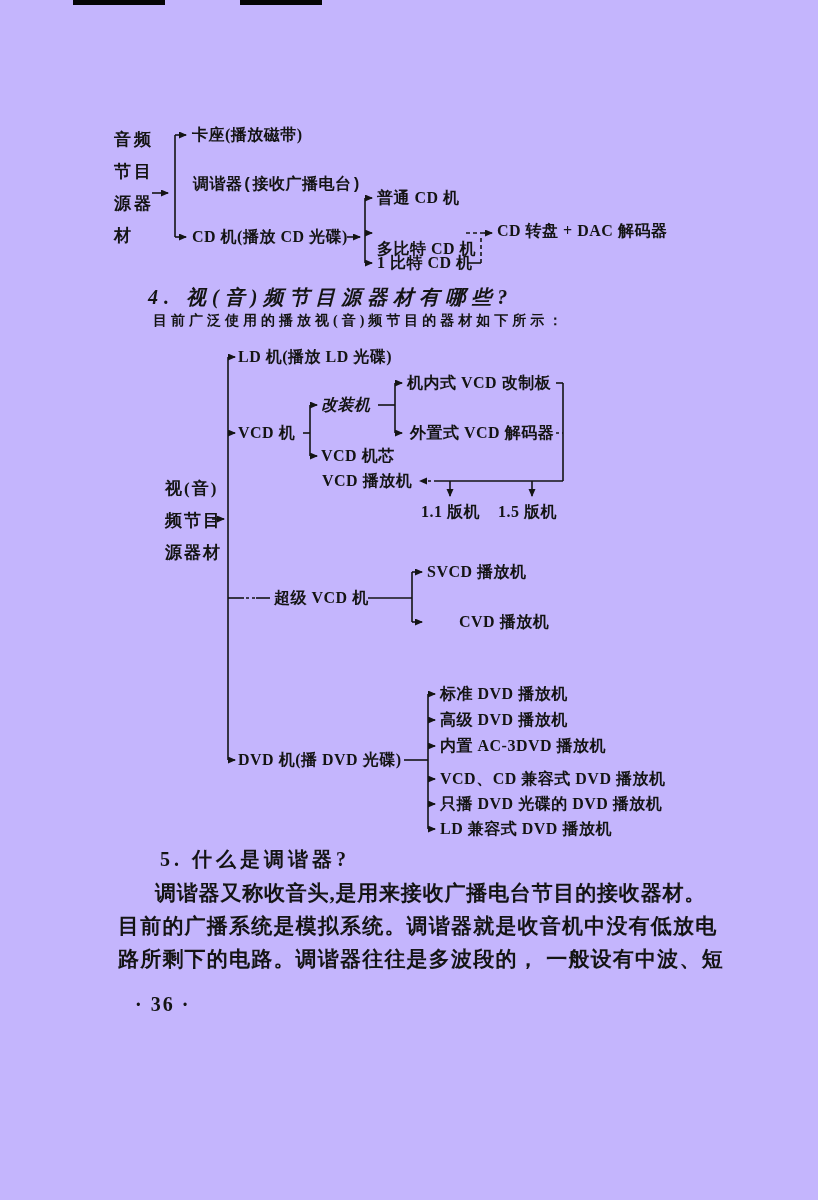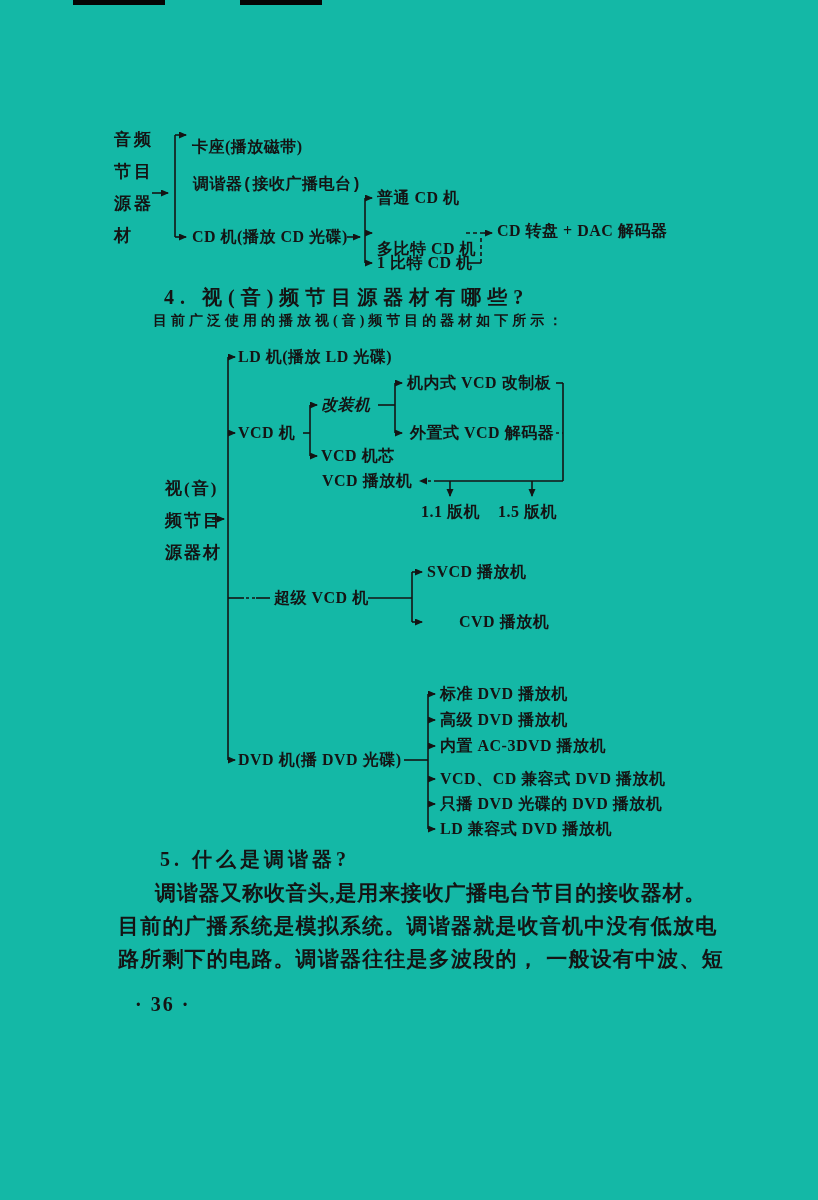--- a/index.html
+++ b/index.html
@@ -1,19 +1,19 @@
 <!DOCTYPE html>
 <html><head>
 <meta charset="utf-8">
 <style>
   html,body{margin:0;padding:0;background:#e8e8e8;}
   .page{
     position:relative;
     width:818px;height:1200px;
-    background:#14b8a6;
+    background:#c4b5fd;
     font-family:"Liberation Serif","DejaVu Serif",serif;
     color:#141414;
     overflow:hidden;
   }
   .bar{position:absolute;height:5px;background:#050505;top:0;}
   .node{
     position:absolute;
     font-size:16px;
     font-weight:600;
     white-space:nowrap;
@@ -125,29 +125,29 @@
       <path d="M428,829 L435,829" marker-end="url(#arr)"></path>
     </g>
   </svg>
 
   <div class="rootlabel" style="left:114px;top:124px;">
     <div>音频</div>
     <div>节目</div>
     <div>源器</div>
     <div>材</div>
   </div>
-  <div class="node" style="left:192px;top:126px;margin-top:12px;">卡座(播放磁带)</div>
+  <div class="node" style="left:192px;top:126px;">卡座(播放磁带)</div>
   <div class="node" style="left:193px;top:176px;font-family:Liberation Mono, monospace;">调谐器(接收广播电台)</div>
   <div class="node" style="left:192px;top:228px;">CD 机(播放 CD 光碟)</div>
   <div class="node" style="left:377px;top:189px;">普通 CD 机</div>
   <div class="node" style="left:377px;top:224px;margin-top:16px;">多比特 CD 机</div>
   <div class="node" style="left:497px;top:222px;">CD 转盘 + DAC 解码器</div>
   <div class="node" style="left:377px;top:254px;">1 比特 CD 机</div>
 
-  <div class="heading" style="left:164px;top:284px;">4. 视(音)频节目源器材有哪些?</div>
+  <div class="heading" style="left:148px;top:284px;font-style:italic;">4. 视(音)频节目源器材有哪些?</div>
   <div class="intro" style="left:153px;top:312px;">目前广泛使用的播放视(音)频节目的器材如下所示：</div>
 
   <div class="rootlabel" style="left:165px;top:473px;letter-spacing:2px;">
     <div>视(音)</div>
     <div>频节目</div>
     <div>源器材</div>
   </div>
   <div class="node" style="left:238px;top:348px;">LD 机(播放 LD 光碟)</div>
   <div class="node" style="left:238px;top:424px;">VCD 机</div>
   <div class="node" style="left:321px;top:396px;font-style:italic;">改装机</div>

